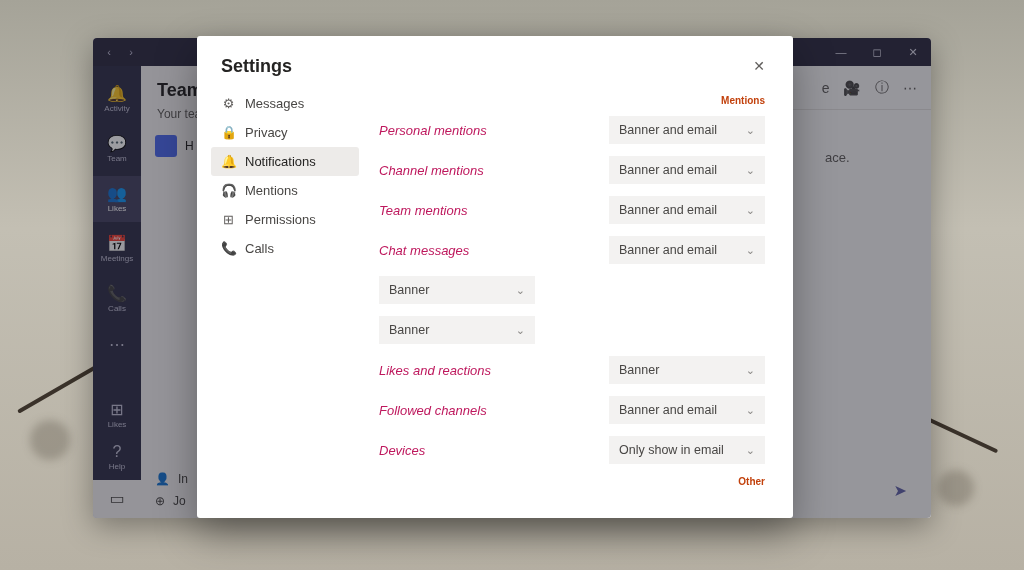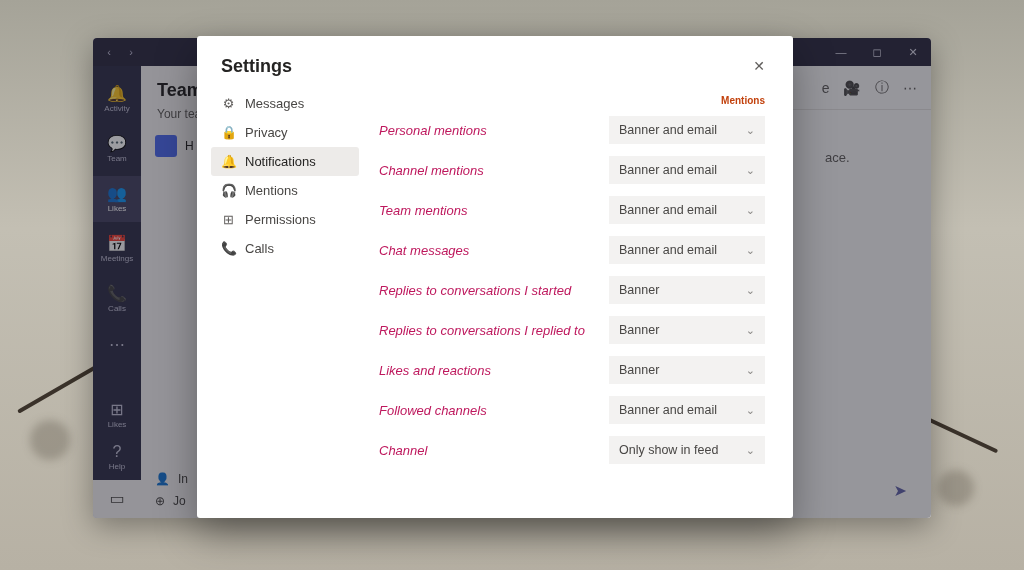--- a/index.html
+++ b/index.html
@@ -215,51 +215,50 @@
       </div>
 
       <div class="row">
         <span class="row-label">Chat messages</span>
         <div class="dd">
             <span>Banner and email</span>
             <span class="chev">⌄</span>
           </div>
       </div>
       <div class="row">
-        <span class="row-label">Replies to conversations I started</span>
         <div class="dd">
             <span>Banner</span>
             <span class="chev">⌄</span>
           </div>
       </div>
       <div class="row">
-        <span class="row-label">Replies to conversations I replied to</span>
         <div class="dd">
             <span>Banner</span>
             <span class="chev">⌄</span>
           </div>
       </div>
       <div class="row">
         <span class="row-label">Likes and reactions</span>
         <div class="dd">
             <span>Banner</span>
             <span class="chev">⌄</span>
           </div>
       </div>
       <div class="row">
         <span class="row-label">Followed channels</span>
         <div class="dd">
             <span>Banner and email</span>
             <span class="chev">⌄</span>
           </div>
       </div>
       <div class="row">
-        <span class="row-label">Channel</span>
-        <div class="dd">
-            <span>Only show in feed</span>
-            <span class="chev">⌄</span>
-          </div>
-      </div>
-
+        <span class="row-label">Devices</span>
+        <div class="dd">
+            <span>Only show in email</span>
+            <span class="chev">⌄</span>
+          </div>
+      </div>
+
+      <div class="sect-h">Other</div>
 
     </div>
   </div>
 </div>
 
 </body></html>

